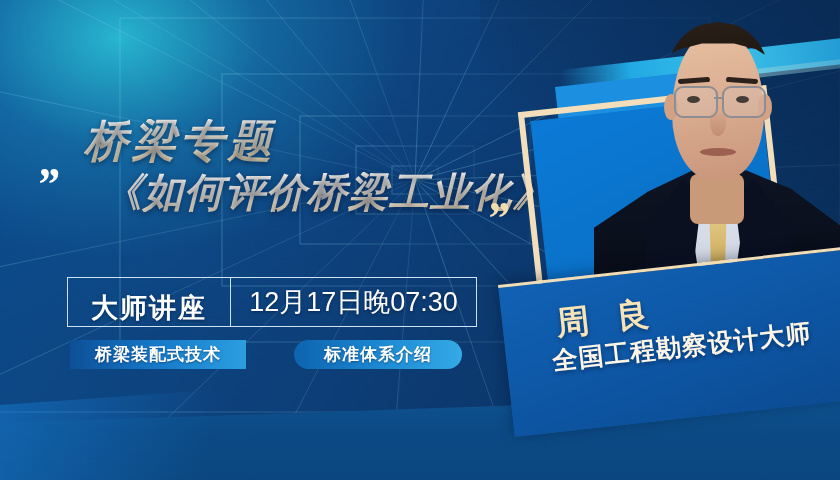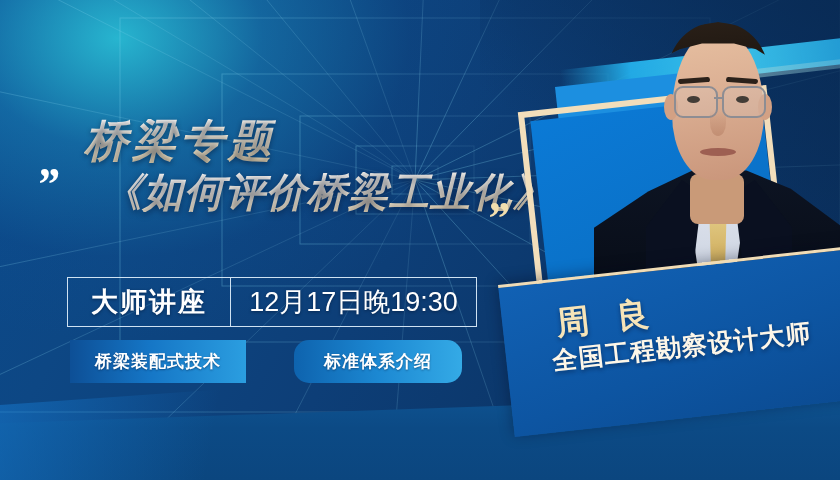--- a/index.html
+++ b/index.html
@@ -82,39 +82,39 @@
 
   
   .infobox{
     position:absolute;left:67px;top:277px;
     width:410px;height:50px;
     border:1.4px solid #cfe2f2;
     display:flex;align-items:stretch;
     box-sizing:border-box;
   }
   .infobox .cell-a{
-    width:162px;display:flex;align-items:center;justify-content:center;
+    width:162px;display:flex;align-items:flex-end;justify-content:center;
     border-right:1.4px solid #cfe2f2;
   }
   .infobox .cell-a span{
     color:#ffffff;font-size:27px;font-weight:bold;letter-spacing:2px;
     text-shadow:0 1px 3px rgba(0,15,40,0.5);
   }
   .infobox .cell-b{
     flex:1;display:flex;align-items:center;justify-content:center;
   }
   .infobox .cell-b span{
     color:#ffffff;font-size:27px;letter-spacing:0px;
     text-shadow:0 1px 3px rgba(0,15,40,0.5);
   }
 
   
   .tags{position:absolute;left:70px;top:340px;display:flex;}
   .tag{
-    height:43px;display:flex;align-items:center;justify-content:center;
+    height:29px;display:flex;align-items:center;justify-content:center;
     color:#ffffff;font-size:17px;font-weight:bold;letter-spacing:1px;
     padding:0 14px;
     text-shadow:0 1px 2px rgba(0,20,50,0.45);
     text-align:right;
   }
   .tag-1{background:linear-gradient(90deg,#0d4f96 0%,#1576c6 45%,#2b9ee0 100%);width:148px;}
   .tag-sp{width:48px;}
   .tag-2{background:linear-gradient(90deg,#0e63ae 0%,#1c88d2 50%,#34aae6 100%);width:140px;border-radius:15px;}
 
   
@@ -283,21 +283,21 @@
   <div class="qmark qmark-open">”</div>
   <div class="headline">桥梁专题</div>
   <div class="subtitle">《如何评价桥梁工业化》</div>
   <div class="qmark qmark-close">”</div>
 
   <div class="infobox">
     <div class="cell-a">
       <span>大师讲座</span>
     </div>
     <div class="cell-b">
-      <span>12月17日晚19:30</span>
+      <span>12月17日晚07:30</span>
     </div>
   </div>
 
   <div class="tags">
     <div class="tag tag-1">桥梁装配式技术</div>
     <div class="tag-sp"></div>
     <div class="tag tag-2">标准体系介绍</div>
   </div>
 
   <div class="photo-zone">

